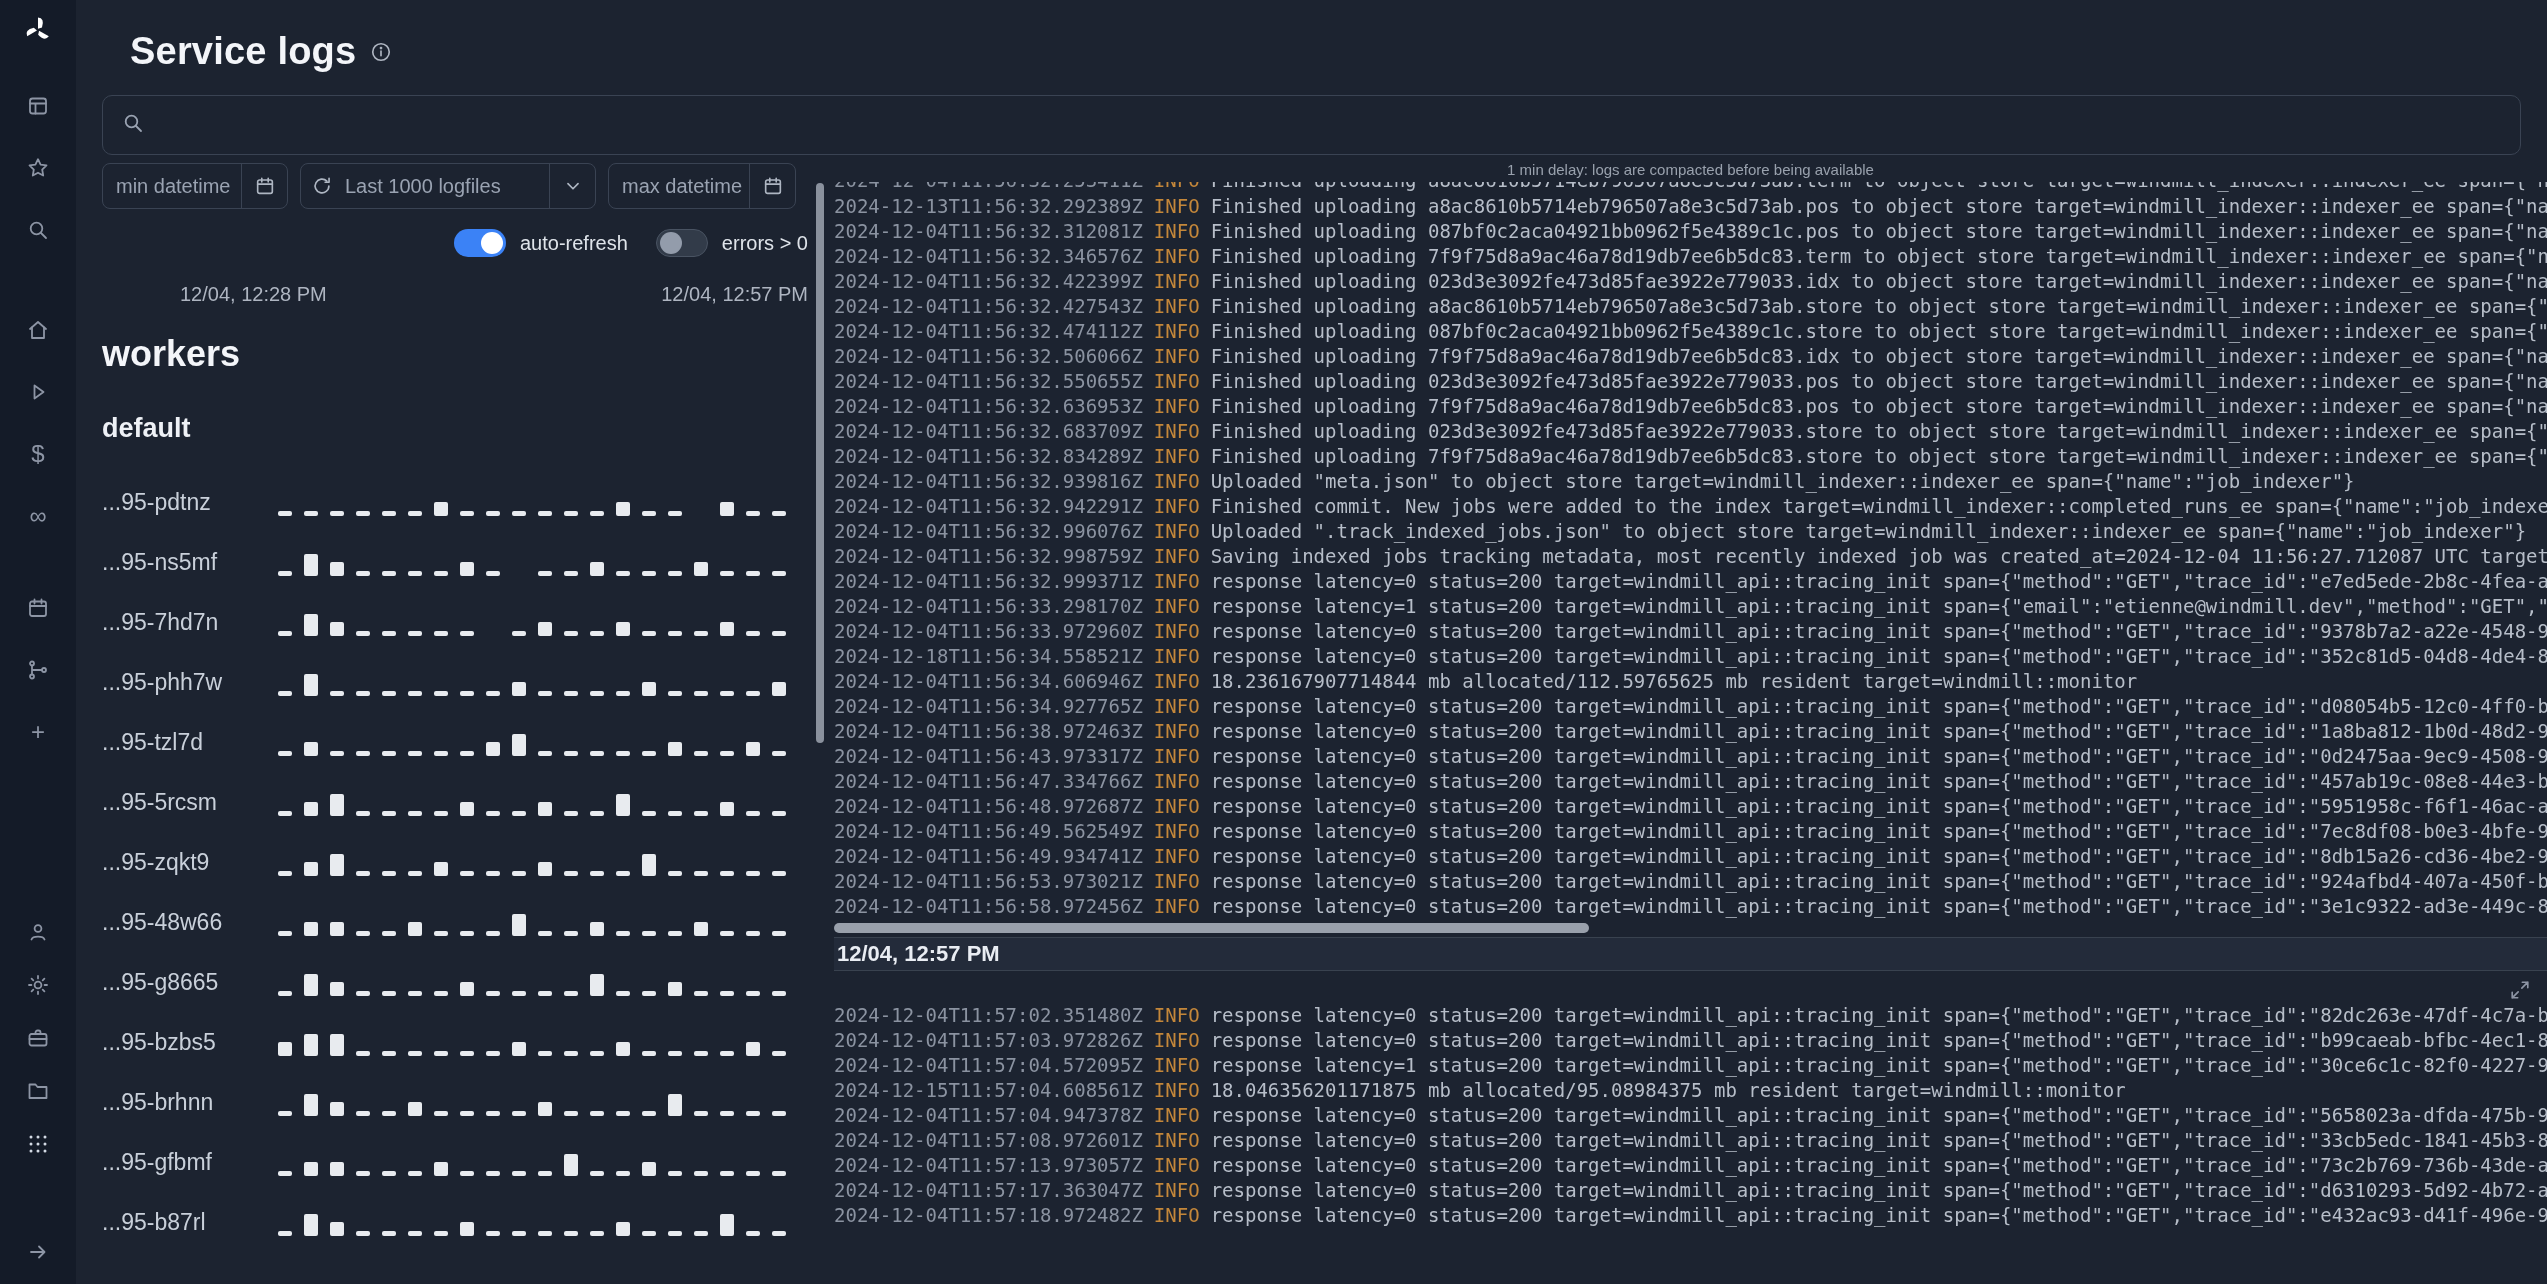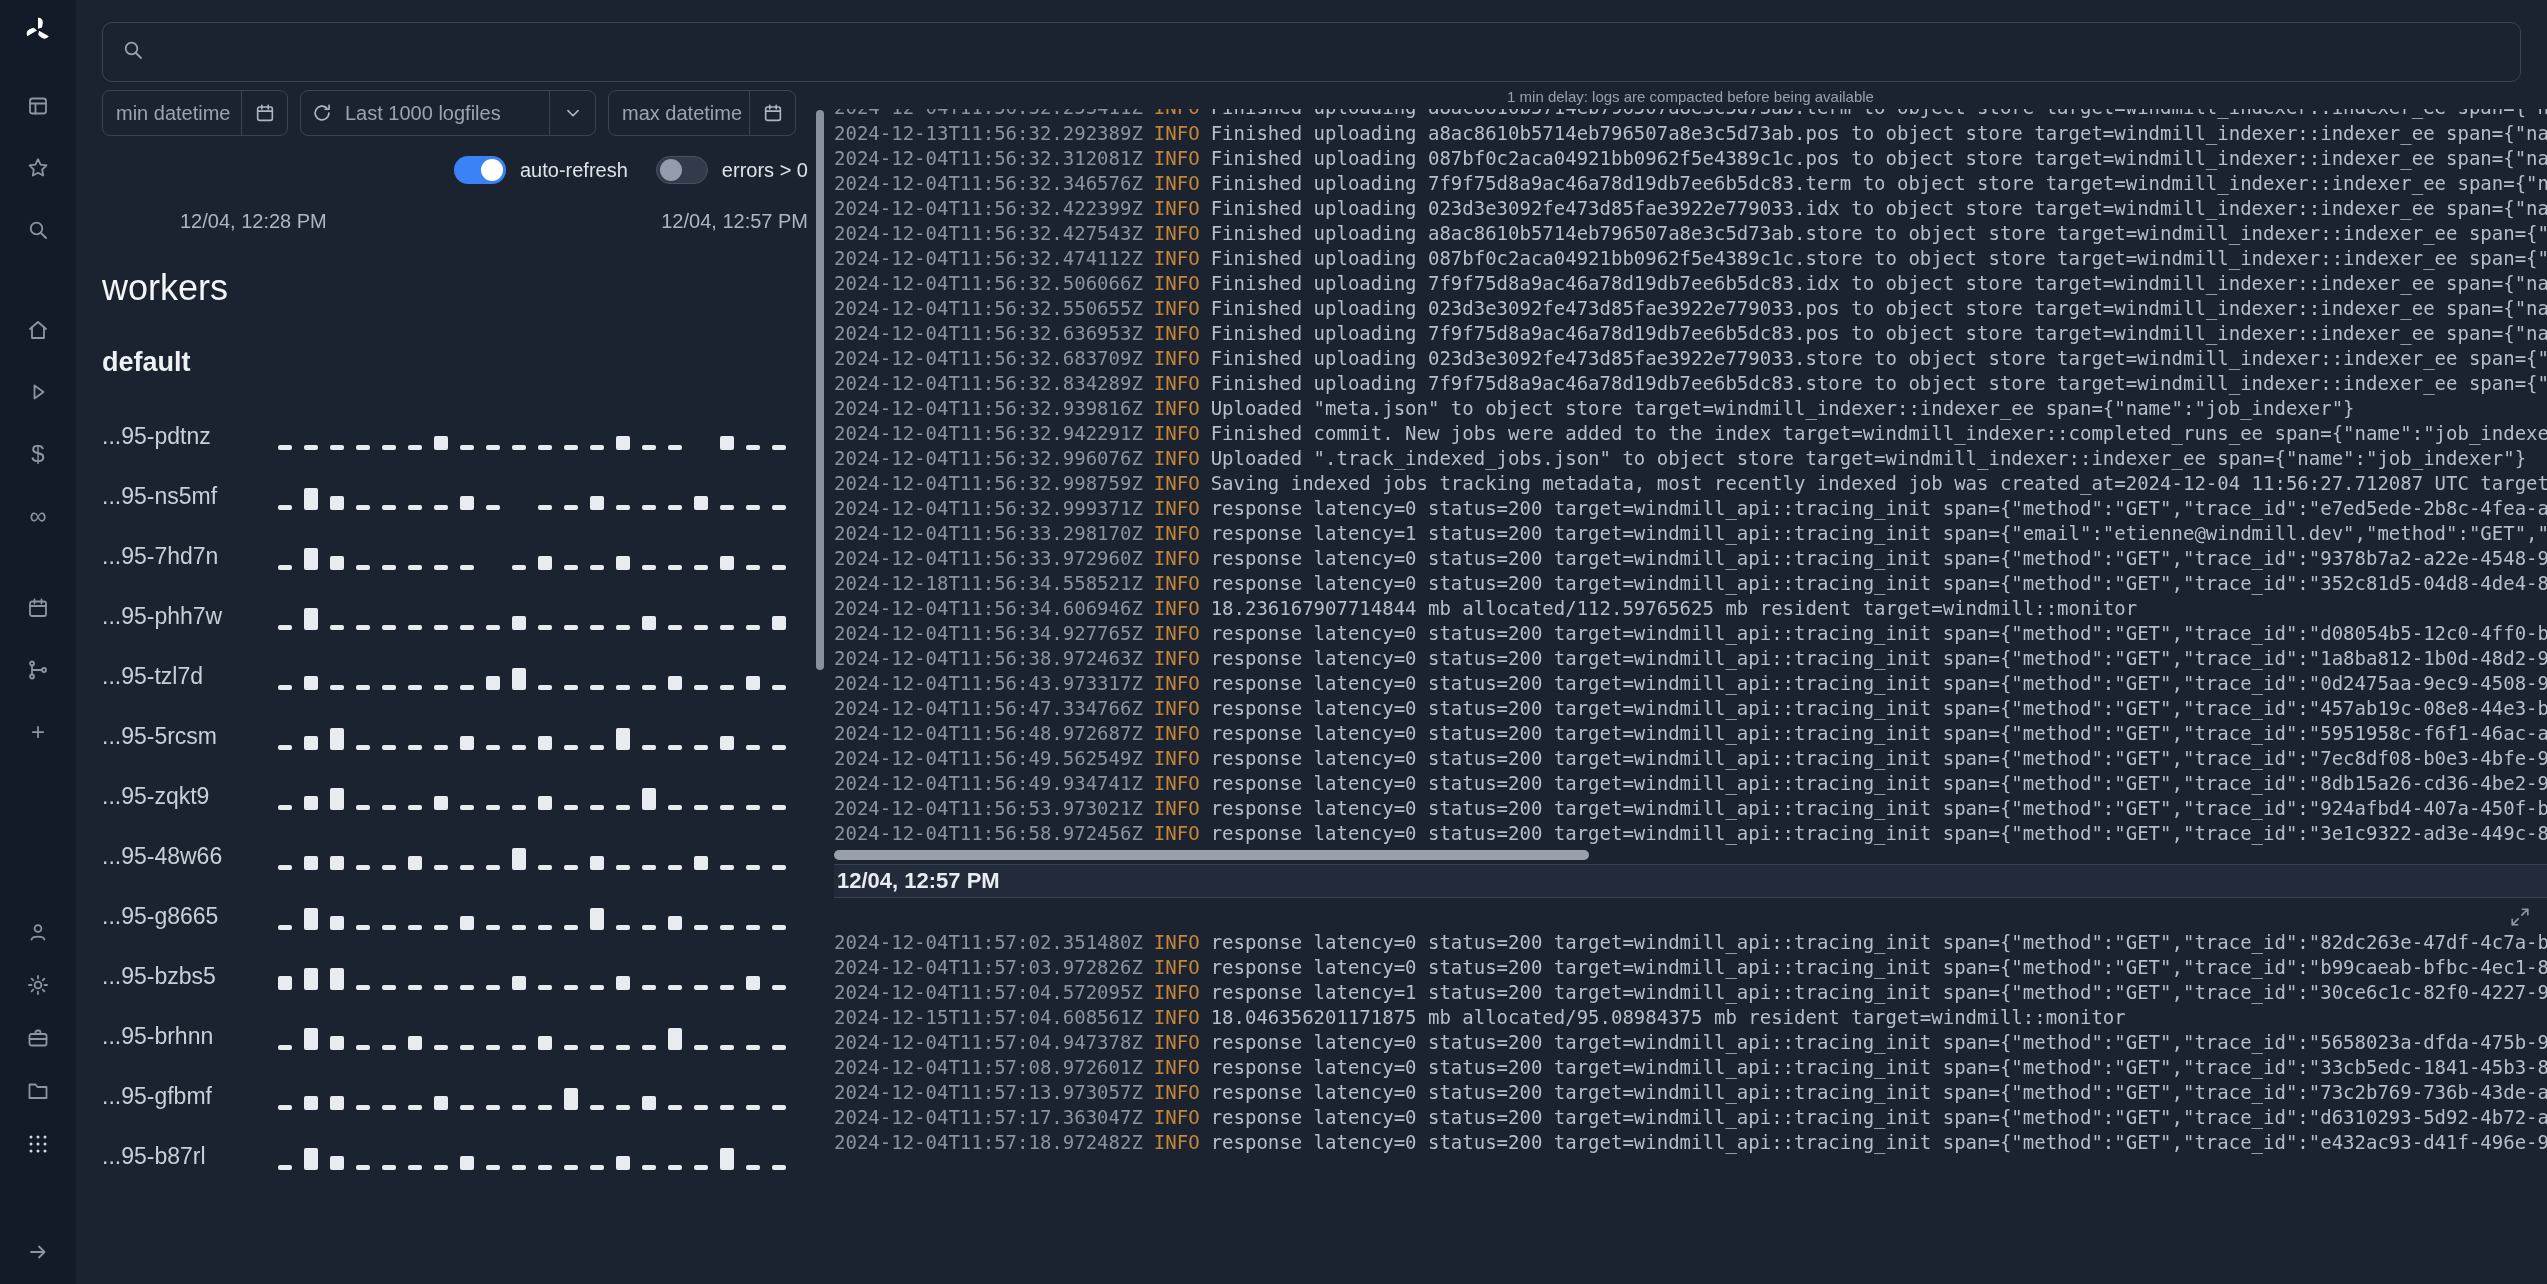--- a/index.html
+++ b/index.html
@@ -69,21 +69,21 @@
   .toggle { width:52px; height:28px; border-radius:14px; position:relative; cursor:pointer; flex:none; }
   .toggle.on { background:#3b82f6; }
   .toggle.on .knob { position:absolute; right:3px; top:3px; width:22px; height:22px; border-radius:50%; background:#ffffff; }
   .toggle.off { background:#323b49; border:1px solid #495362; }
   .toggle.off .knob { position:absolute; left:3px; top:2px; width:22px; height:22px; border-radius:50%; background:#939cab; }
   .toggle-label { font-size:20px; color:#dfe4ea; }
   .toggle-label + .toggle { margin-left:14px; }
 
   .dates-row { display:flex; justify-content:space-between; margin-top:26px; padding-left:78px; font-size:20px; color:#aeb5c1; }
 
-  .workers-heading { margin-top:34px; font-size:36px; font-weight:400; color:#f3f5f9; }
+  .workers-heading { margin-top:27px; font-size:36px; font-weight:700; color:#f3f5f9; }
   .group-heading { margin-top:38px; font-size:27px; font-weight:700; color:#eef1f6; }
 
   .worker-list { margin-top:14px; }
   .worker-row { display:flex; align-items:flex-end; height:60px; cursor:pointer; }
   .worker-name { width:176px; font-size:23px; color:#c9d0da; padding-bottom:2px; white-space:nowrap; overflow:hidden; }
   .worker-sparkline { display:flex; align-items:flex-end; gap:12px; height:26px; flex:1; padding-bottom:2px; }
   .bar { width:14px; background:#e8ebef; border-radius:2px; flex:none; }
 
   
   .notice { text-align:center; font-size:15px; color:#99a1ad; margin-top:6px; }
@@ -207,20 +207,30 @@
   </span>
   <span class="icon-btn sb-collapse">
     <svg width="24" height="24" viewBox="0 0 24 24" fill="none" stroke="currentColor" stroke-width="1.8" stroke-linecap="round" stroke-linejoin="round">
         <path d="M5 12h13M13 6.5l5.5 5.5-5.5 5.5"></path>
       </svg>
   </span>
 </nav>
 
 <div class="main">
 
+  <div class="page-header">
+    <span class="page-title">Service logs</span>
+    <span class="info-icon">
+      <svg width="22" height="22" viewBox="0 0 24 24" fill="none" stroke="currentColor" stroke-width="1.8" stroke-linecap="round">
+          <circle cx="12" cy="12" r="9"></circle>
+          <path d="M12 11v5"></path>
+          <circle cx="12" cy="7.7" r="0.6" fill="currentColor"></circle>
+        </svg>
+    </span>
+  </div>
 
   <div class="search-bar">
     <span class="search-icon">
       <svg width="24" height="24" viewBox="0 0 24 24" fill="none" stroke="currentColor" stroke-width="1.8" stroke-linecap="round">
           <circle cx="10.5" cy="10.5" r="5.8"></circle>
           <path d="M15 15l5 5"></path>
         </svg>
     </span>
     <input type="text" value="" style="">
   </div>

